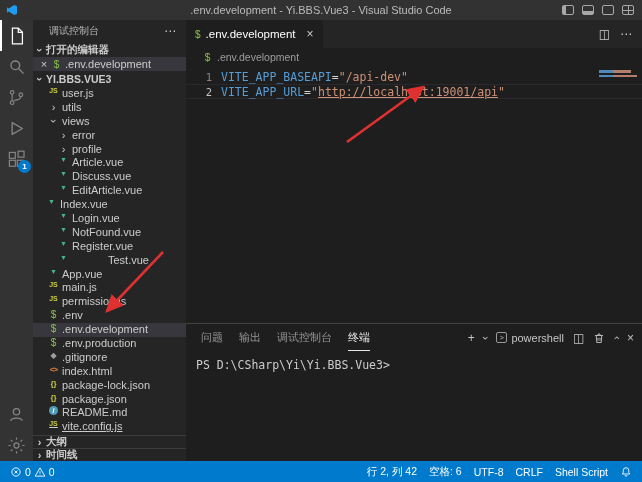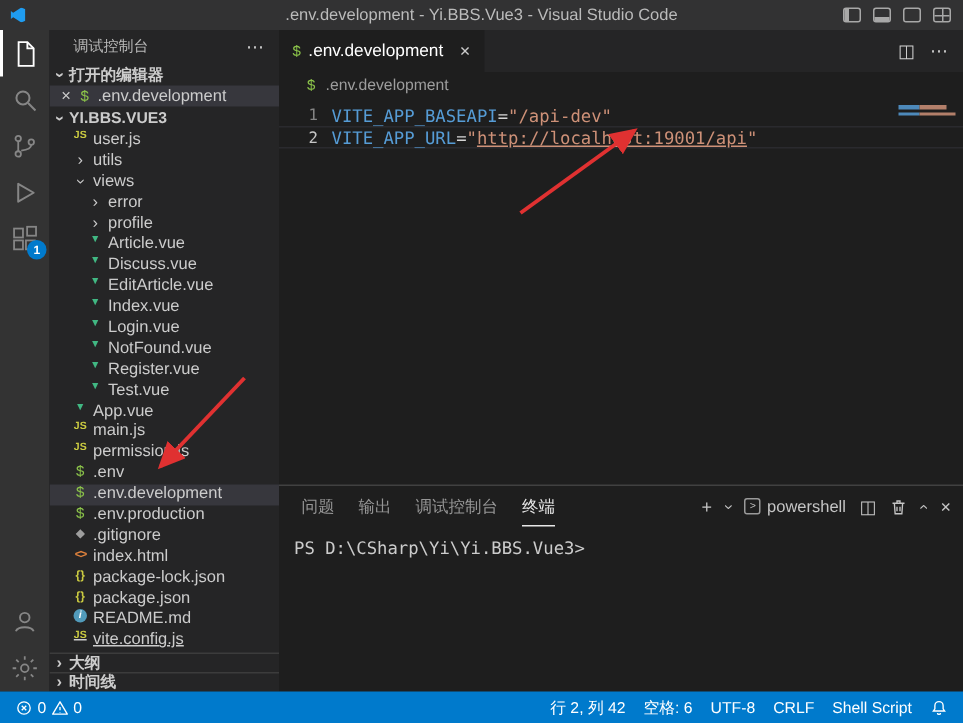--- a/index.html
+++ b/index.html
@@ -217,37 +217,37 @@
             <span class="tree-label">Article.vue</span>
           </div>
           <div class="tree-row" style="padding-left: 24px;">
             <span class="fi icon-vue">▼</span>
             <span class="tree-label">Discuss.vue</span>
           </div>
           <div class="tree-row" style="padding-left: 24px;">
             <span class="fi icon-vue">▼</span>
             <span class="tree-label">EditArticle.vue</span>
           </div>
-          <div class="tree-row" style="padding-left: 24px;">
+          <div class="tree-row" style="padding-left: 12px;">
             <span class="fi icon-vue">▼</span>
             <span class="tree-label">Index.vue</span>
           </div>
           <div class="tree-row" style="padding-left: 24px;">
             <span class="fi icon-vue">▼</span>
             <span class="tree-label">Login.vue</span>
           </div>
           <div class="tree-row" style="padding-left: 24px;">
             <span class="fi icon-vue">▼</span>
             <span class="tree-label">NotFound.vue</span>
           </div>
           <div class="tree-row" style="padding-left: 24px;">
             <span class="fi icon-vue">▼</span>
             <span class="tree-label">Register.vue</span>
           </div>
-          <div class="tree-row" style="padding-left: 24px;">
+          <div class="tree-row" style="padding-left: 24px; gap: 36px;">
             <span class="fi icon-vue">▼</span>
             <span class="tree-label">Test.vue</span>
           </div>
           <div class="tree-row" style="padding-left: 14px;">
             <span class="fi icon-vue">▼</span>
             <span class="tree-label">App.vue</span>
           </div>
           <div class="tree-row" style="padding-left: 14px;">
             <span class="fi icon-js">JS</span>
             <span class="tree-label">main.js</span>

